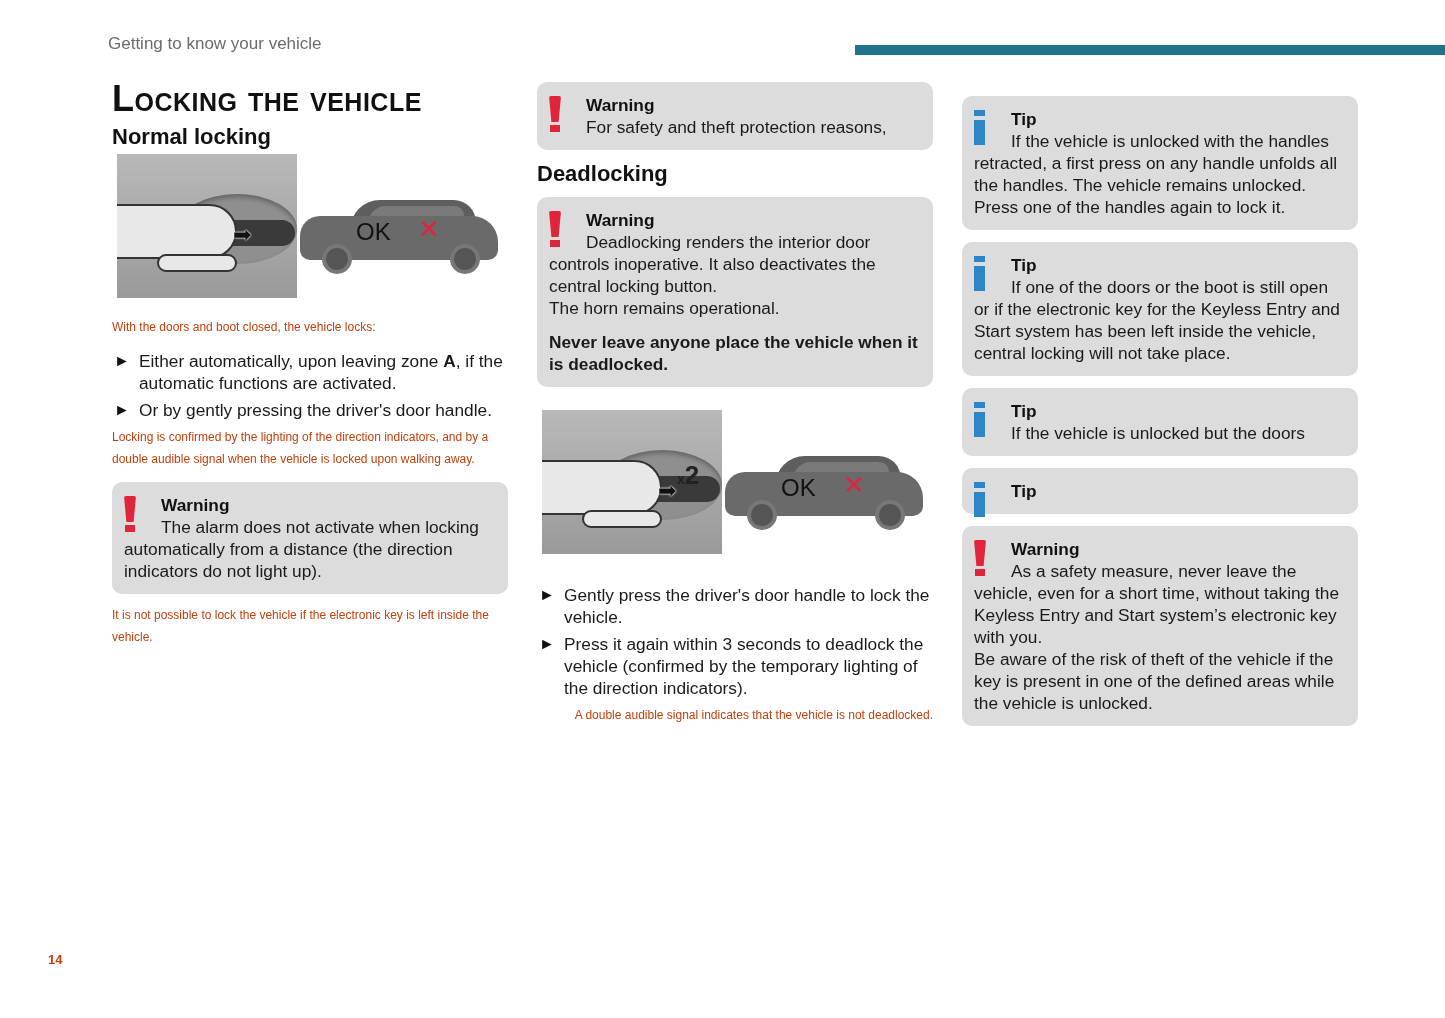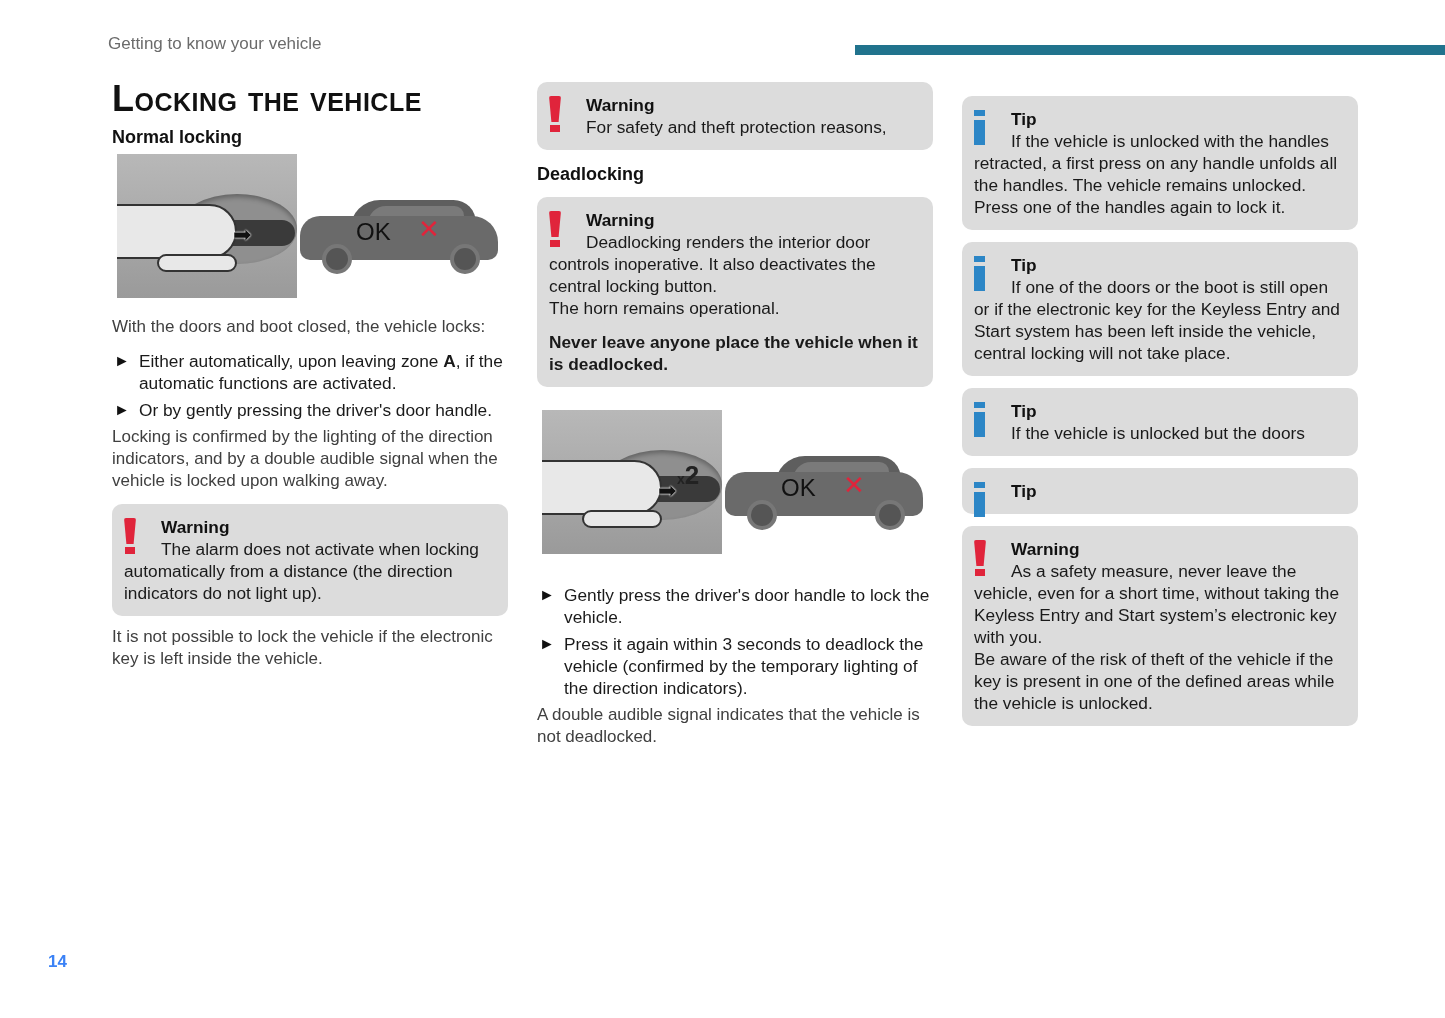--- a/index.html
+++ b/index.html
@@ -1,31 +1,31 @@
 <!DOCTYPE html>
 <html><head>
 <meta charset="utf-8">
 <style>
   * { box-sizing: border-box; margin: 0; padding: 0; }
   html, body { width: 1445px; height: 1018px; background: #ffffff; overflow: hidden; }
   body { position: relative; font-family: "Liberation Sans", sans-serif; color: #1a1a1a; }
 
   .running-header { position: absolute; left: 108px; top: 34px; font-size: 17px; color: #6b6b6b; }
   .header-bar { position: absolute; left: 855px; top: 45px; width: 590px; height: 10px; background: #21738d; }
-  .page-number { position: absolute; left: 48px; top: 952px; font-size: 17px; font-weight: bold; color: #3b82f6; }
+  .page-number { position: absolute; left: 48px; top: 952px; font-size: 13px; font-weight: bold; color: #c2410c; }
 
   .col { position: absolute; top: 80px; }
   .col1 { left: 112px; width: 396px; }
   .col2 { left: 537px; width: 396px; }
   .col3 { left: 962px; width: 396px; }
 
   .page-title { font-size: 36px; font-weight: bold; font-variant: small-caps; letter-spacing: 0.5px; color: #111; margin-top: 4px; line-height: 30px; }
-  .subheading { font-size: 18px; font-weight: bold; color: #111; margin-top: 12px; line-height: 22px; }
-
-  p.body { font-size: 17px; line-height: 22px; color: #404040; }
+  .subheading { font-size: 22px; font-weight: bold; color: #111; margin-top: 12px; line-height: 22px; }
+
+  p.body { font-size: 12px; line-height: 22px; color: #c2410c; }
 
   .bullets { list-style: none; }
   .bullets li { position: relative; padding-left: 27px; font-size: 17.3px; line-height: 22px; margin-bottom: 5px; }
   .bullets li .arrow { position: absolute; left: 2px; top: 0; font-size: 16px; color: #111; }
 
   .note-box { background: #dcdcdc; border-radius: 10px; padding: 12px 12px 12px 12px; position: relative; }
   .note-box .title { font-size: 17.3px; font-weight: bold; line-height: 22px; margin-left: 37px; color: #111; }
   .note-box .text { font-size: 17.3px; line-height: 22px; color: #1a1a1a; }
   .note-box .text .first-line { padding-left: 37px; }
   .note-box .strong { font-size: 17.3px; font-weight: bold; line-height: 22px; margin-top: 12px; }
@@ -172,21 +172,21 @@
     <li>
       <span class="arrow">►</span>
       <span>Gently press the driver's door handle to lock the vehicle.</span>
     </li>
     <li>
       <span class="arrow">►</span>
       <span>Press it again within 3 seconds to deadlock the vehicle (confirmed by the temporary lighting of the direction indicators).</span>
     </li>
   </ul>
 
-  <p class="body" style="margin-top:5px;">A double audible signal indicates that the vehicle is not deadlocked.</p>
+  <p class="body" style="margin-top:5px;text-align:right;">A double audible signal indicates that the vehicle is not deadlocked.</p>
 </div>
 
 <div class="col col3" style="top:96px;">
   <div class="note-box">
     <div class="tip-icon">
         <div class="dot"></div>
         <div class="bar"></div>
       </div>
     <div class="title">Tip</div>
     <div class="text">

